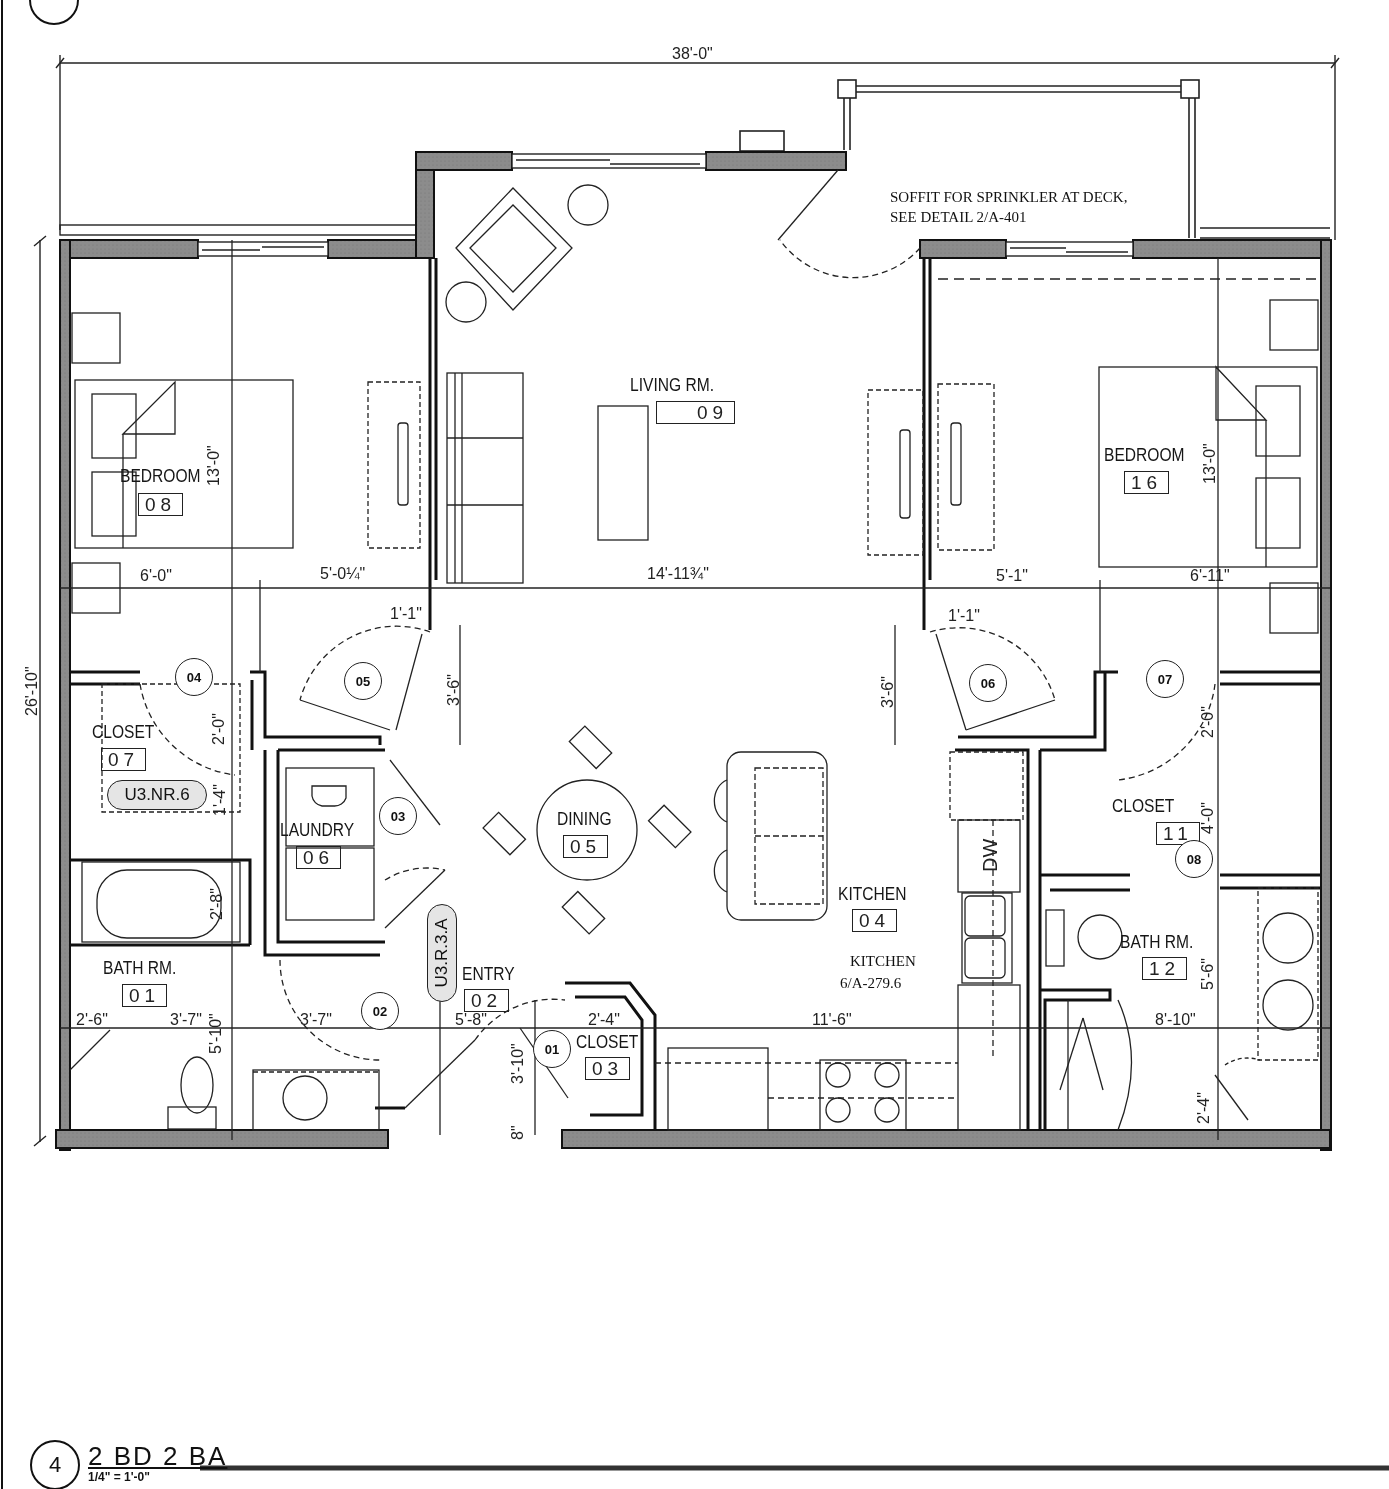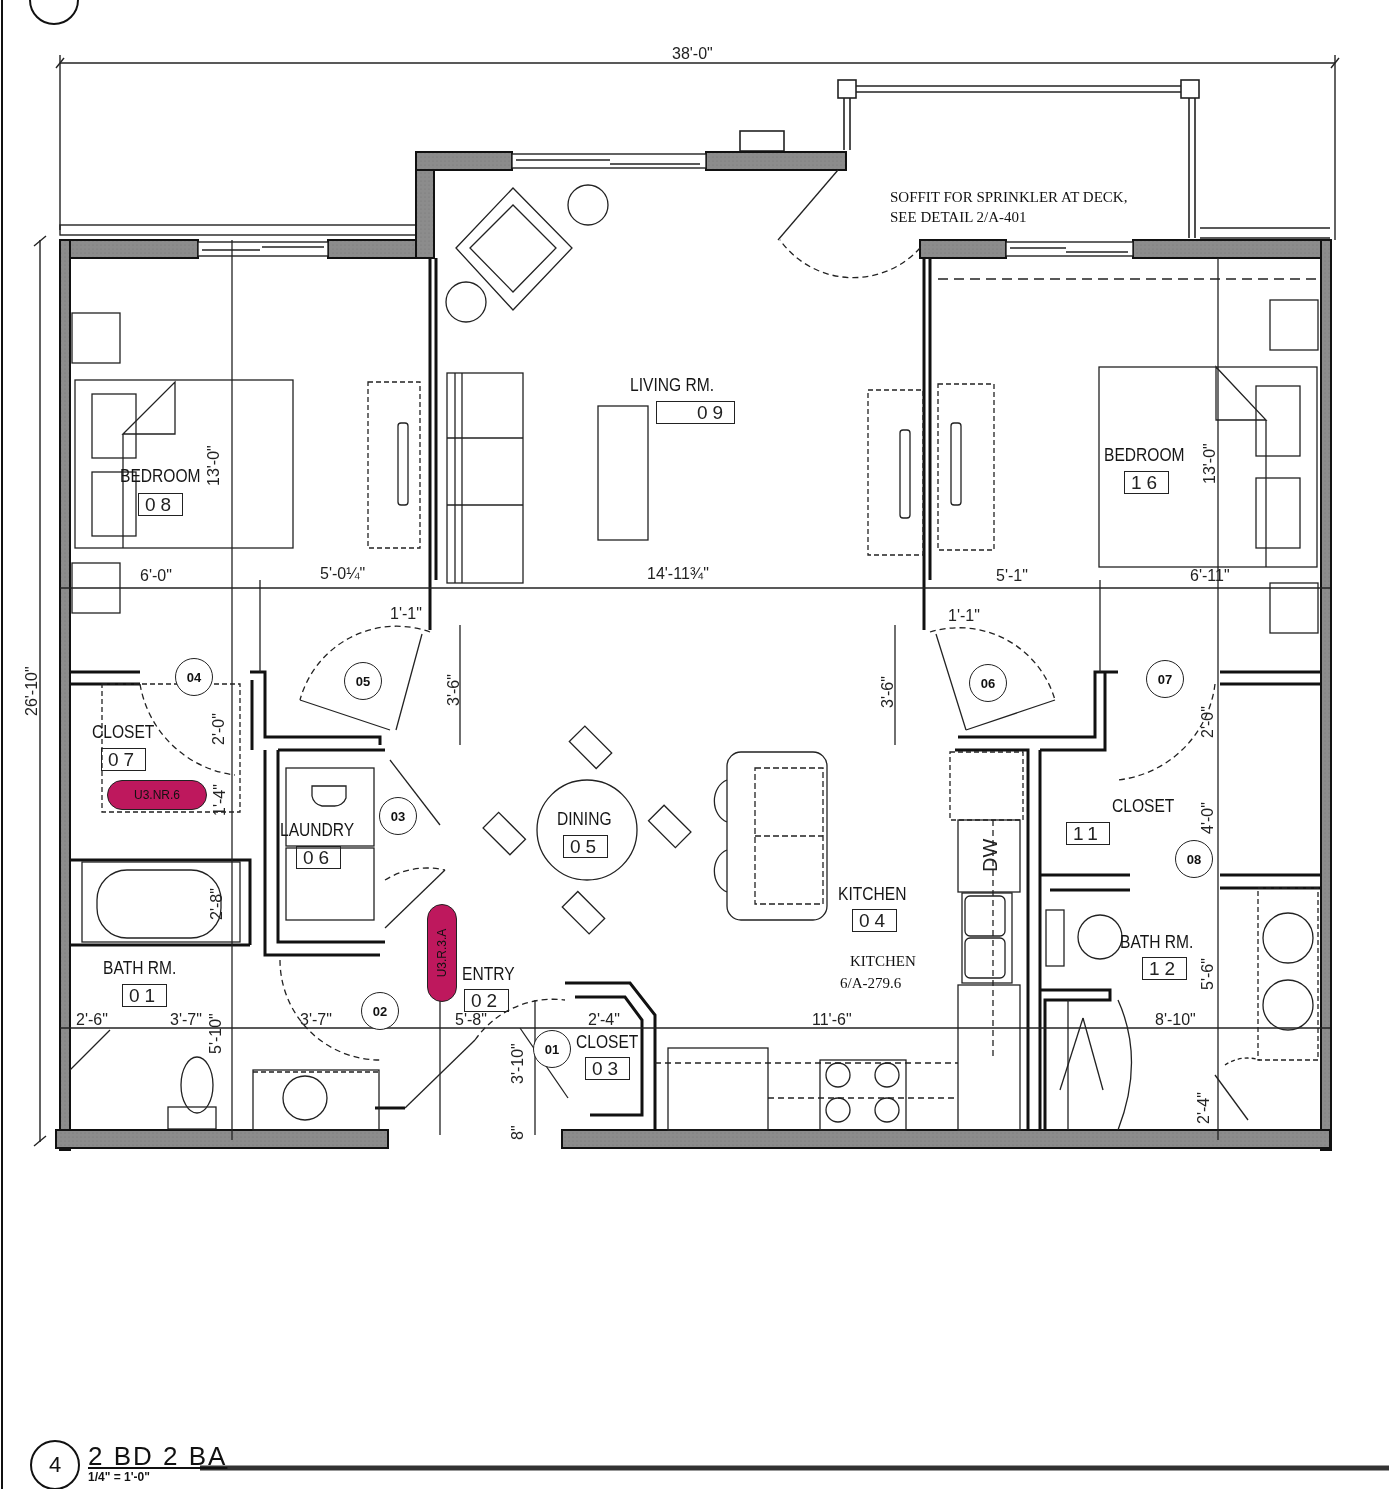--- a/index.html
+++ b/index.html
@@ -3,21 +3,21 @@
 <meta charset="utf-8">
 <style>
   html,body{margin:0;padding:0;background:#fff;}
   body{width:1389px;height:1489px;position:relative;overflow:hidden;font-family:"Liberation Sans Narrow","Liberation Sans",sans-serif;color:#111;}
   svg.plan{position:absolute;left:0;top:0;width:1389px;height:1489px;}
   .lbl{position:absolute;font-family:"Liberation Sans",sans-serif;font-size:19px;letter-spacing:0;color:#161616;white-space:nowrap;line-height:1;transform:scaleX(0.82);transform-origin:left top;}
   .tag{position:absolute;border:1.6px solid #222;font-size:19px;line-height:1;padding:1px 6px;letter-spacing:5px;font-family:"Liberation Sans",sans-serif;color:#222;background:transparent;}
   .dim{position:absolute;font-size:16px;font-family:"Liberation Sans",sans-serif;color:#222;white-space:nowrap;line-height:1;transform-origin:left top;}
   .vdim{transform:rotate(-90deg);}
   .door{position:absolute;width:36px;height:36px;border:1.6px solid #222;border-radius:50%;font-size:13px;font-weight:bold;display:flex;align-items:center;justify-content:center;font-family:"Liberation Sans",sans-serif;background:#fff;}
-  .pill{position:absolute;border:1.6px solid #222;border-radius:16px;font-size:12px;font-family:"Liberation Sans",sans-serif;display:flex;align-items:center;justify-content:center;background:#be185d;}
+  .pill{position:absolute;border:1.6px solid #222;border-radius:16px;font-size:17px;font-family:"Liberation Sans",sans-serif;display:flex;align-items:center;justify-content:center;background:#e5e5e5;}
   .note{position:absolute;font-size:15px;font-family:Liberation Serif, serif;line-height:19px;white-space:nowrap;}
   .title-circle{position:absolute;left:30px;top:1440px;width:46px;height:46px;border:2px solid #111;border-radius:50%;font-size:22px;display:flex;align-items:center;justify-content:center;}
   .title-main{position:absolute;left:88px;top:1441px;font-size:26px;text-decoration:underline;letter-spacing:2px;}
   .title-scale{position:absolute;left:88px;top:1470px;font-size:12px;font-weight:bold;}
 </style>
 </head>
 <body>
 
 <svg class="plan" viewBox="0 0 1389 1489" xmlns="http://www.w3.org/2000/svg">
   <defs>
@@ -281,21 +281,21 @@
 <div class="lbl" style="left:280px;top:820px;">LAUNDRY</div>
 <div class="tag" style="left:296px;top:846px;">06</div>
 
 <div class="lbl" style="left:557px;top:809px;">DINING</div>
 <div class="tag" style="left:563px;top:835px;">05</div>
 
 <div class="lbl" style="left:838px;top:884px;">KITCHEN</div>
 <div class="tag" style="left:852px;top:909px;">04</div>
 
 <div class="lbl" style="left:1112px;top:796px;">CLOSET</div>
-<div class="tag" style="left:1066px;top:822px;">11</div>
+<div class="tag" style="left:1156px;top:822px;">11</div>
 
 <div class="lbl" style="left:103px;top:958px;">BATH RM.</div>
 <div class="tag" style="left:122px;top:984px;">01</div>
 
 <div class="lbl" style="left:462px;top:964px;">ENTRY</div>
 <div class="tag" style="left:464px;top:989px;">02</div>
 
 <div class="lbl" style="left:576px;top:1032px;">CLOSET</div>
 <div class="tag" style="left:585px;top:1057px;">03</div>
 

